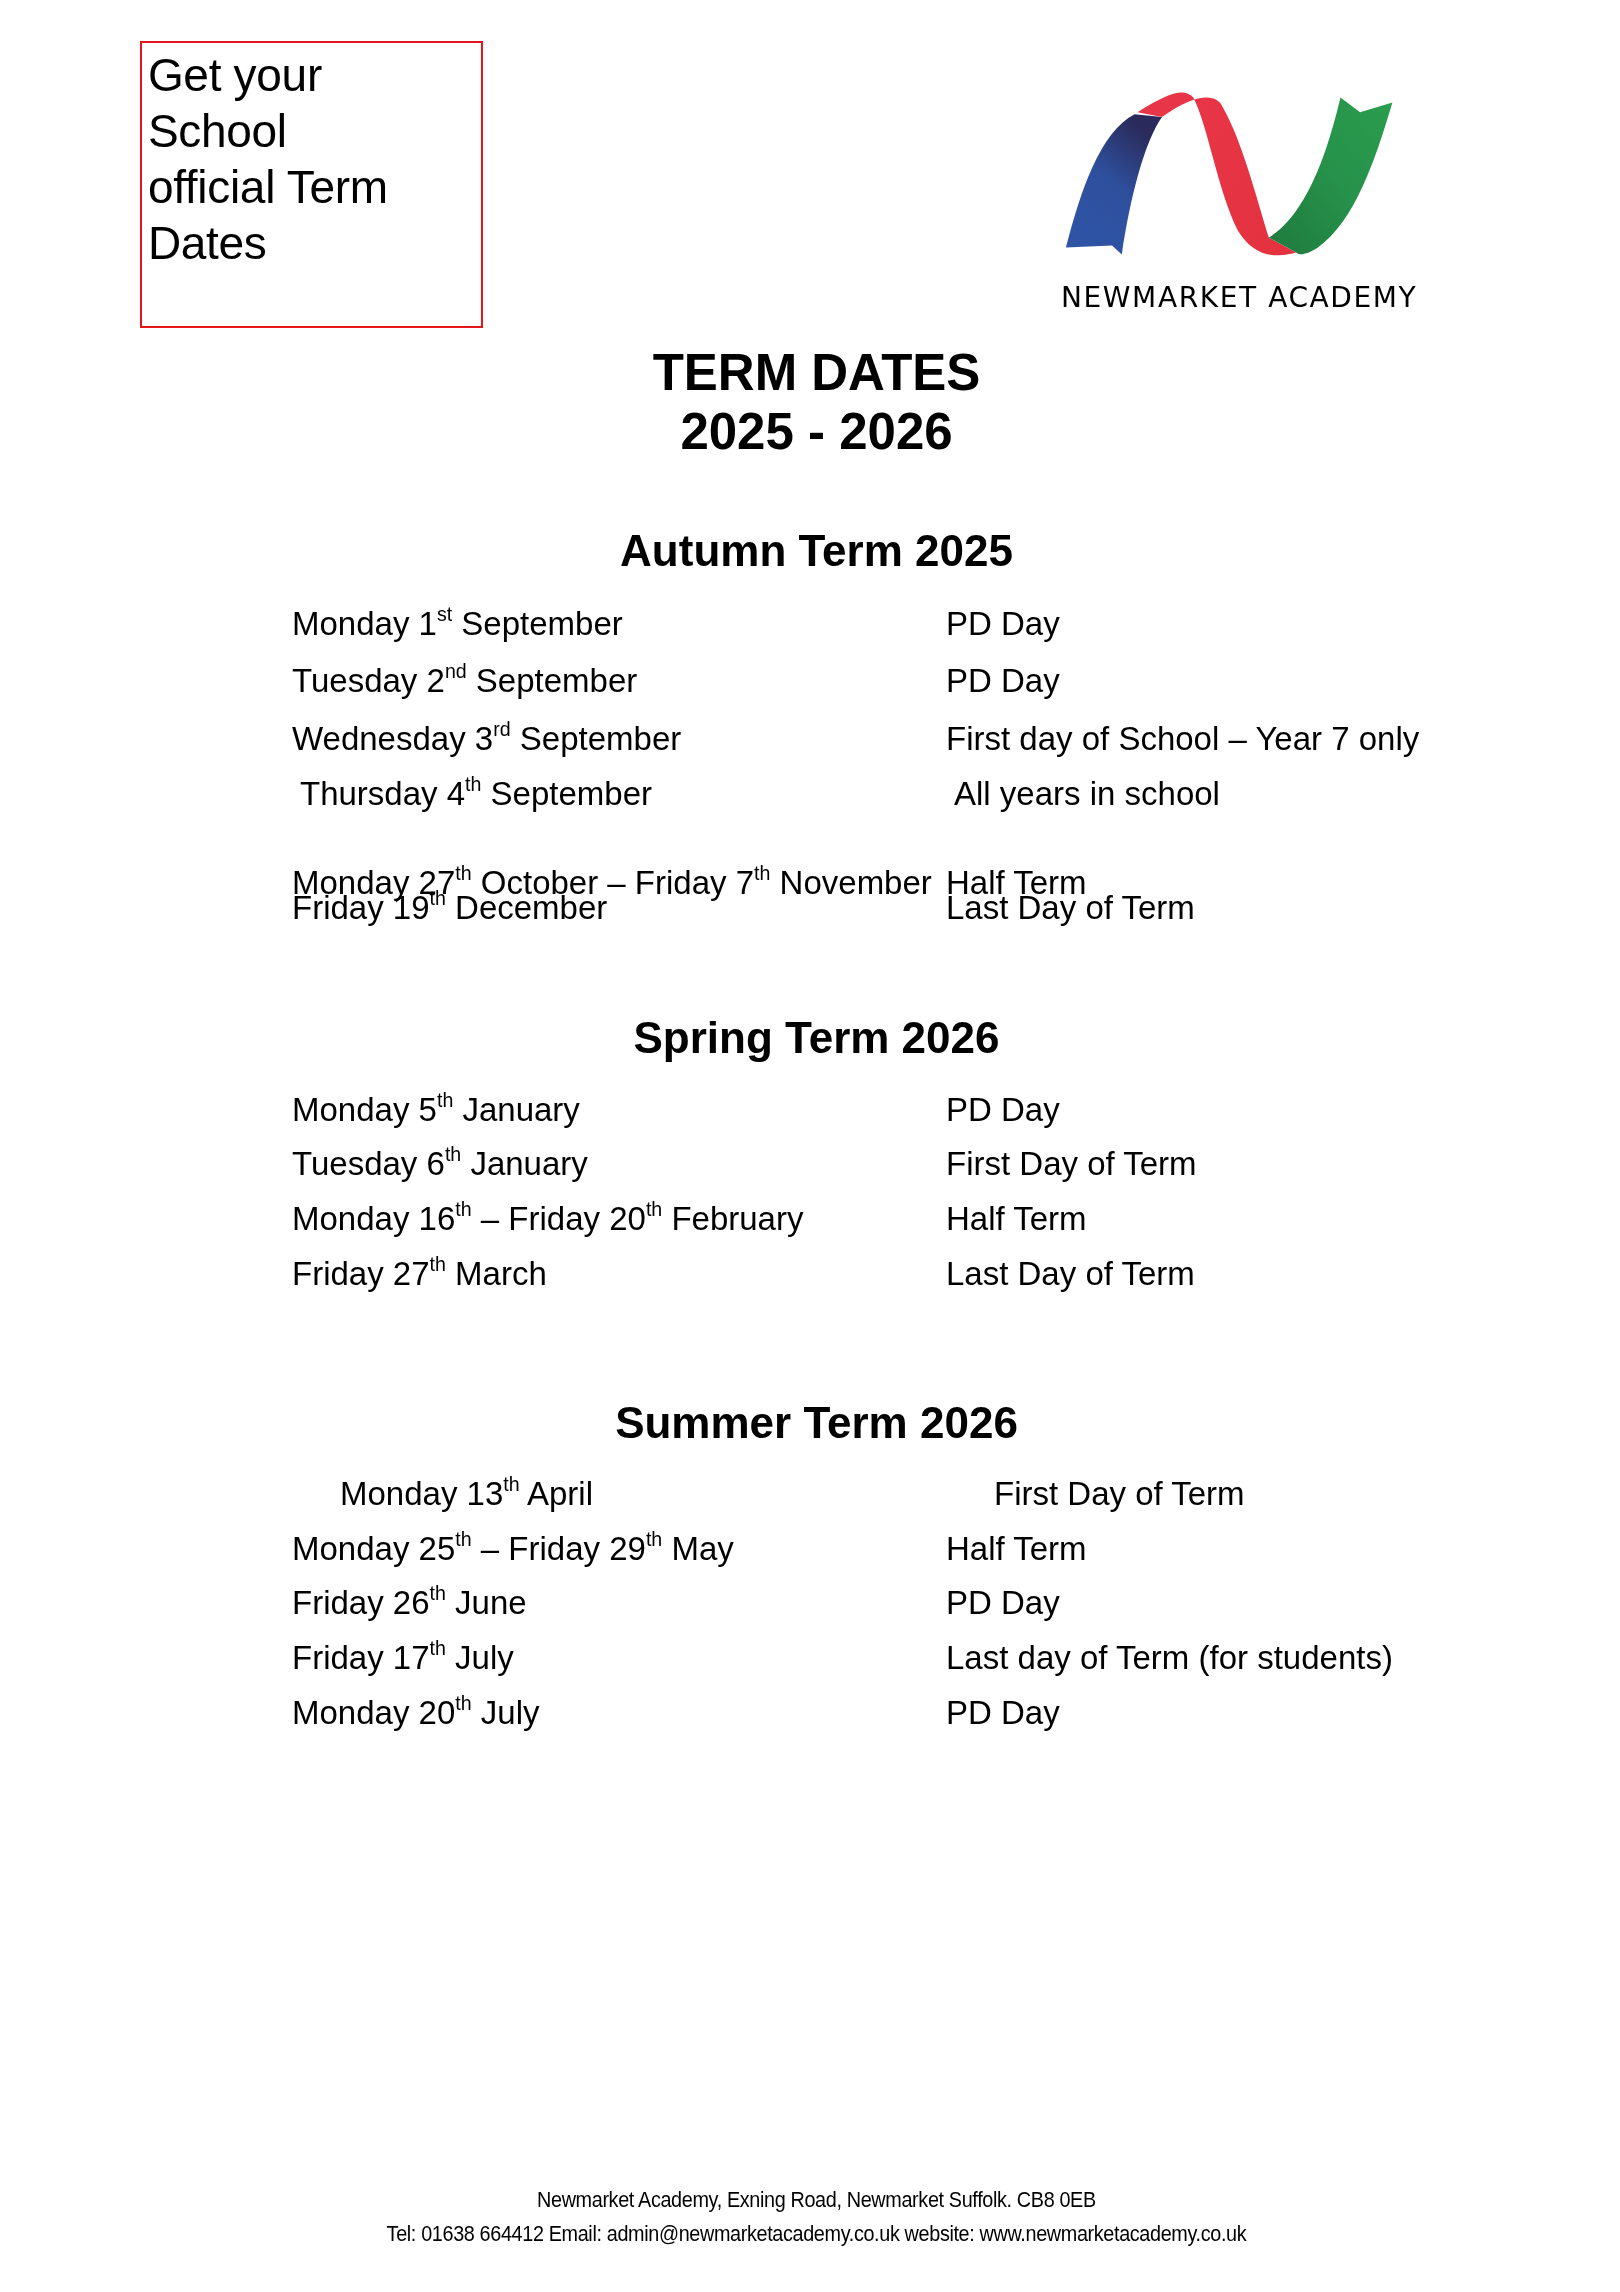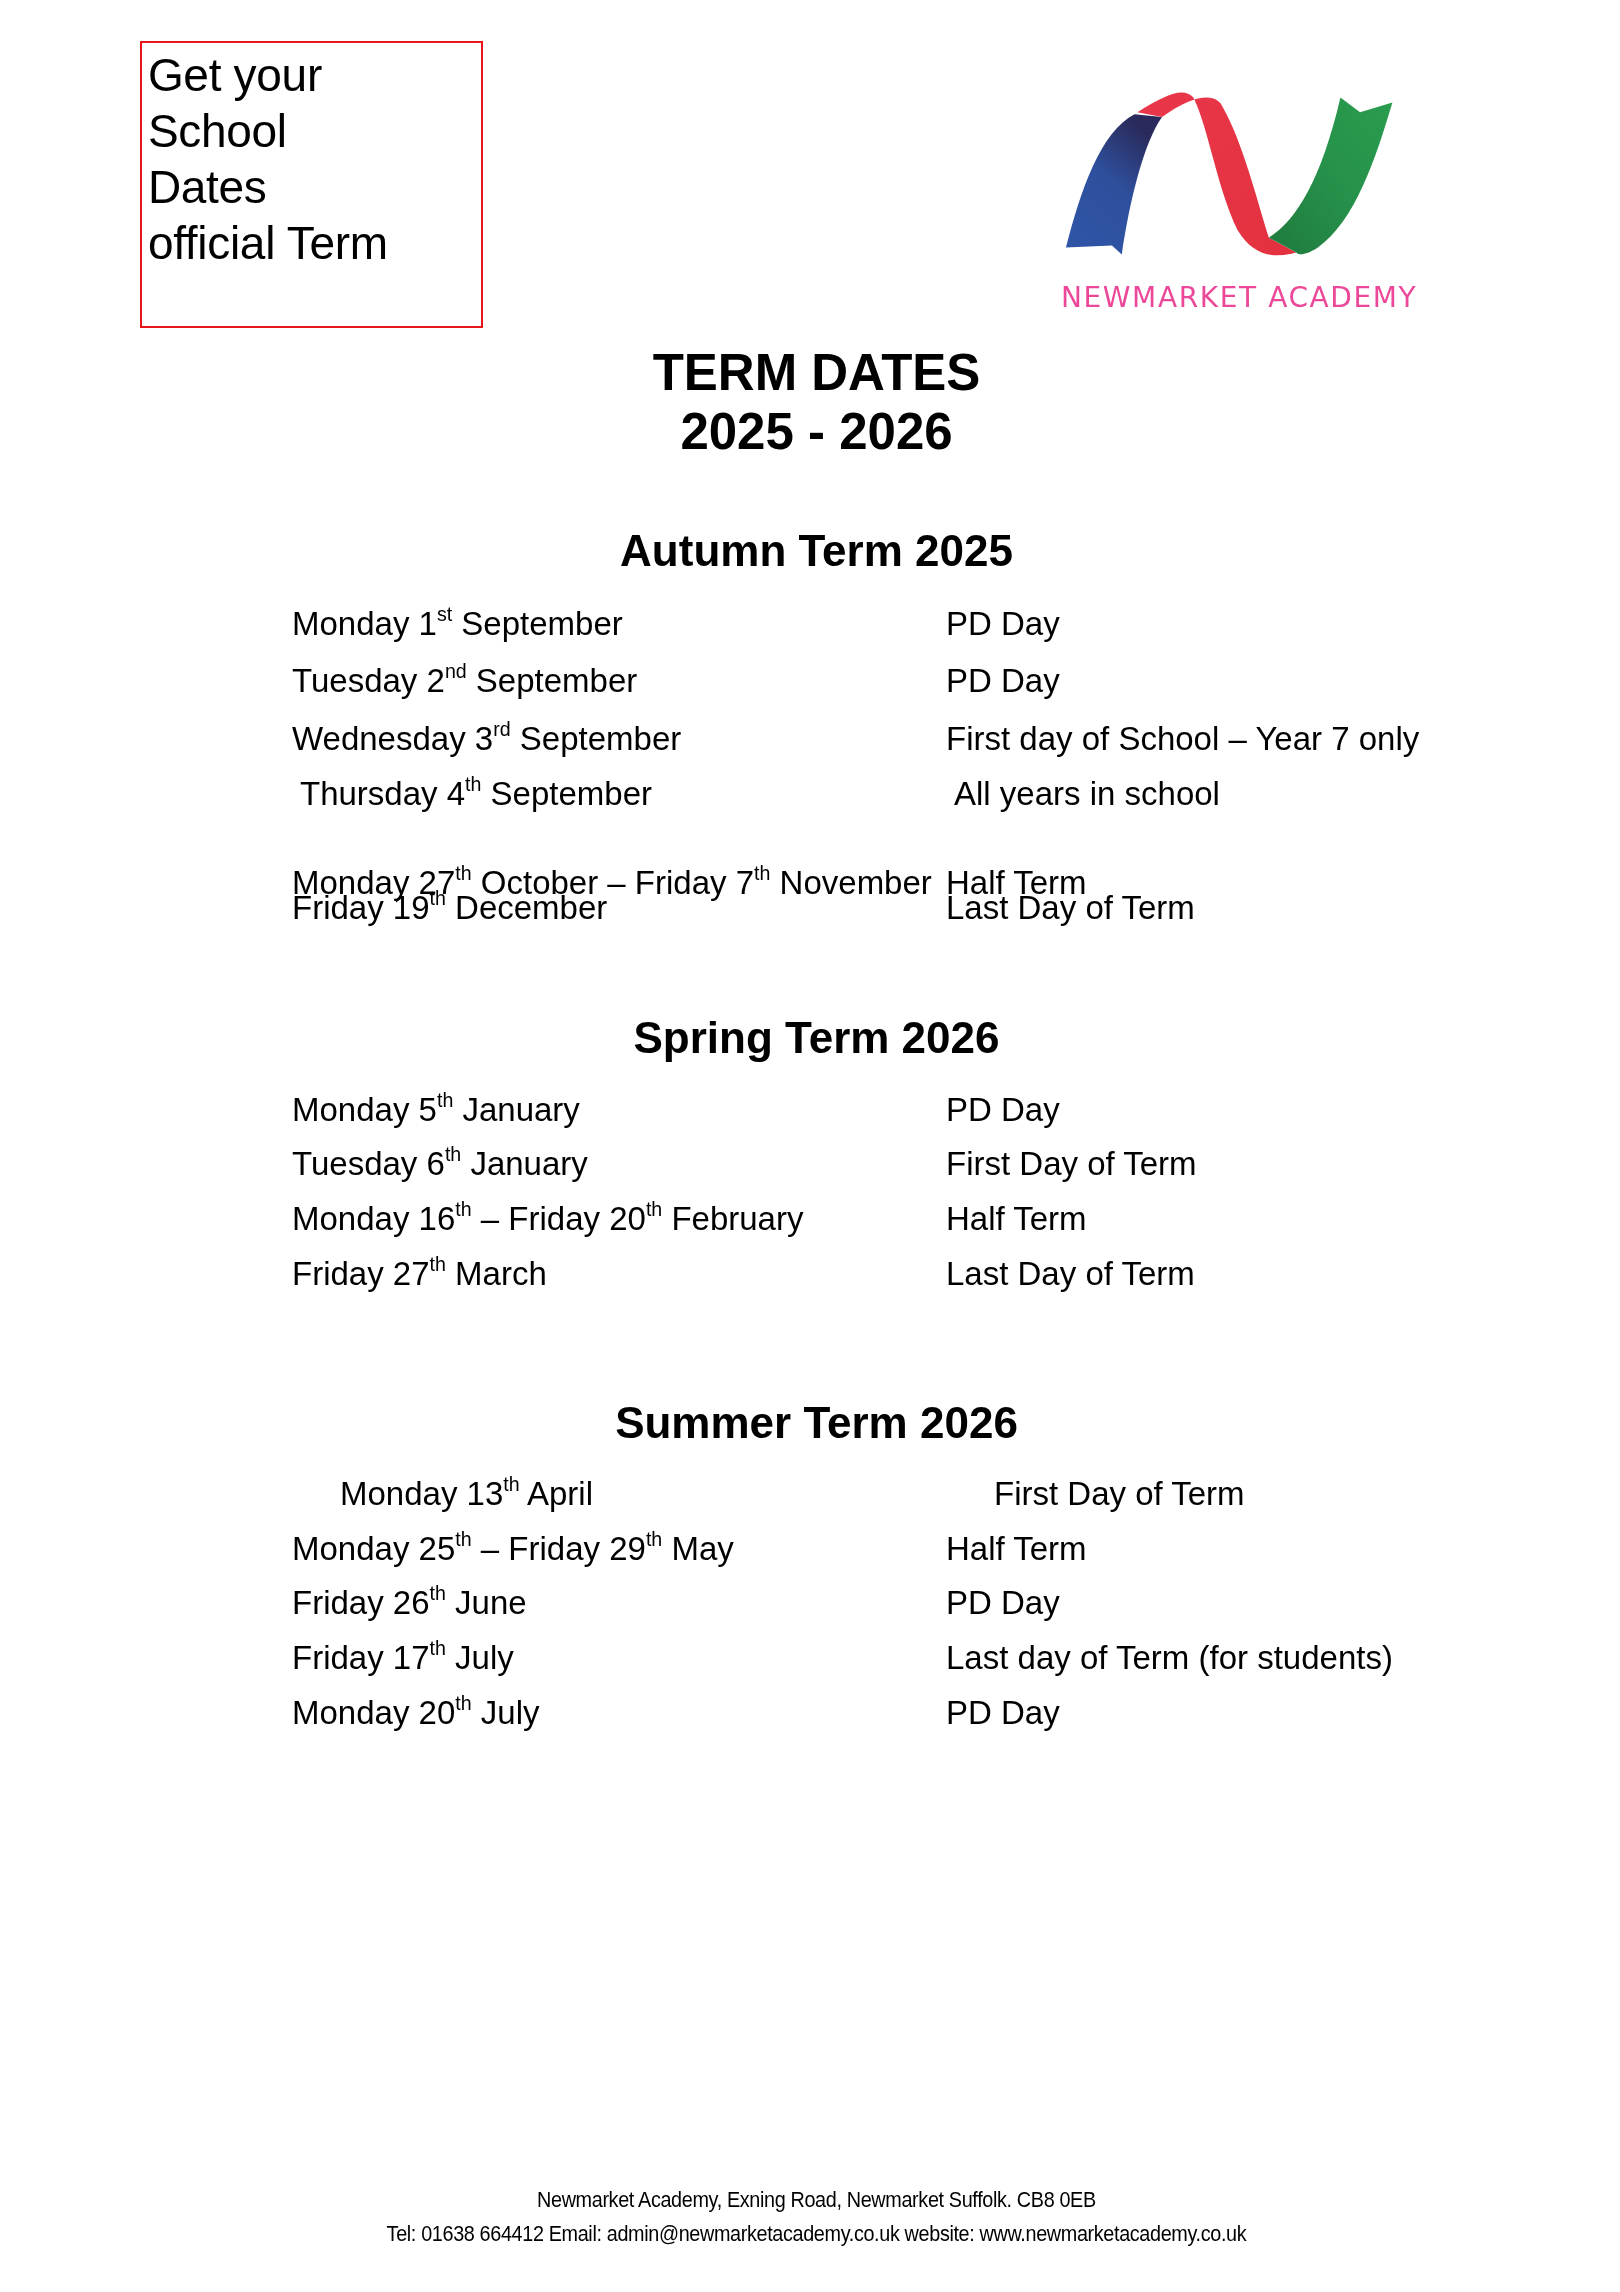--- a/index.html
+++ b/index.html
@@ -13,21 +13,21 @@
     padding: 3.9px 0 0 5.9px;
     font-size: 46px; line-height: 56px; letter-spacing: -0.3px;
   }
   .promo .promo-line { display: block; white-space: nowrap; }
   .promo .promo-link { font-weight: bold; }
 
   .logo { position: absolute; left: 1061px; top: 73px; width: 353px; height: 247px; }
   .logo svg { display: block; }
   .logo-text {
     position: absolute; left: 0; right: 0; top: 208px; text-align: center;
-    color: #ec4899; font-size: 28px; letter-spacing: 1.6px; white-space: nowrap;
+    color: #000000; font-size: 28px; letter-spacing: 1.6px; white-space: nowrap;
     font-family: "DejaVu Sans", sans-serif; font-weight: normal;
   }
 
   .title {
     position: absolute; left: 0; width: 1633px; text-align: center;
     font-weight: bold; font-size: 51px; line-height: 59px;
   }
   .title.l1 { top: 343px; }
   .title.l2 { top: 402px; }
 
@@ -45,22 +45,22 @@
     font-size: 22.5px; line-height: 29px; letter-spacing: -0.4px;
     transform: scaleX(0.88); transform-origin: 816px 0;
   }
 </style>
 </head>
 <body>
 
 <div class="promo">
   <span class="promo-line">Get your</span>
   <span class="promo-line">School</span>
+  <span class="promo-line">official Term</span>
   <span class="promo-line">Dates</span>
-  <span class="promo-line">official Term</span>
 </div>
 
 <div class="logo">
   <svg width="353" height="201" viewBox="0 0 360 205">
     <defs>
       <linearGradient id="gBlue" x1="0" y1="1" x2="0.6" y2="0">
         <stop offset="0" stop-color="#2f55a8"></stop>
         <stop offset="0.6" stop-color="#2e4f9c"></stop>
         <stop offset="1" stop-color="#2a2b5c"></stop>
       </linearGradient>

